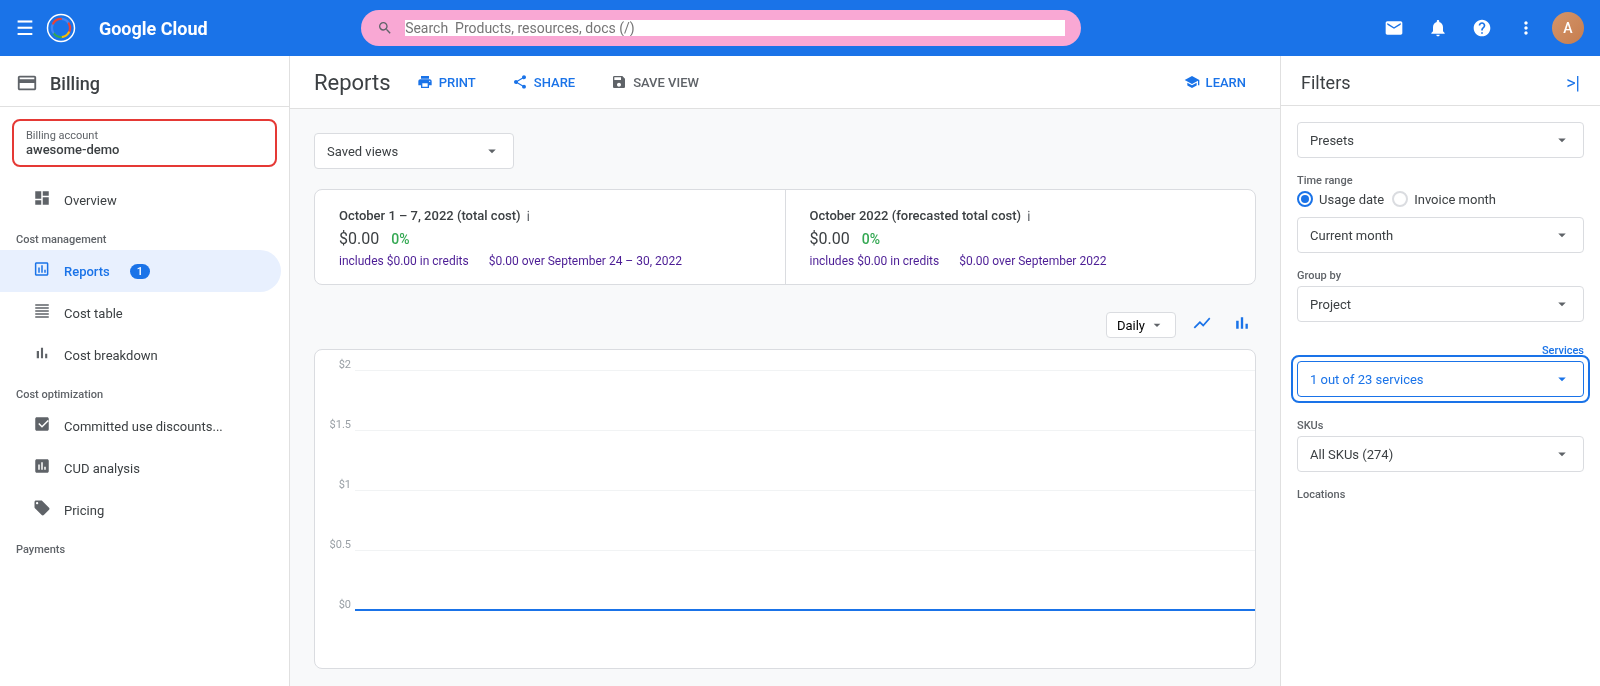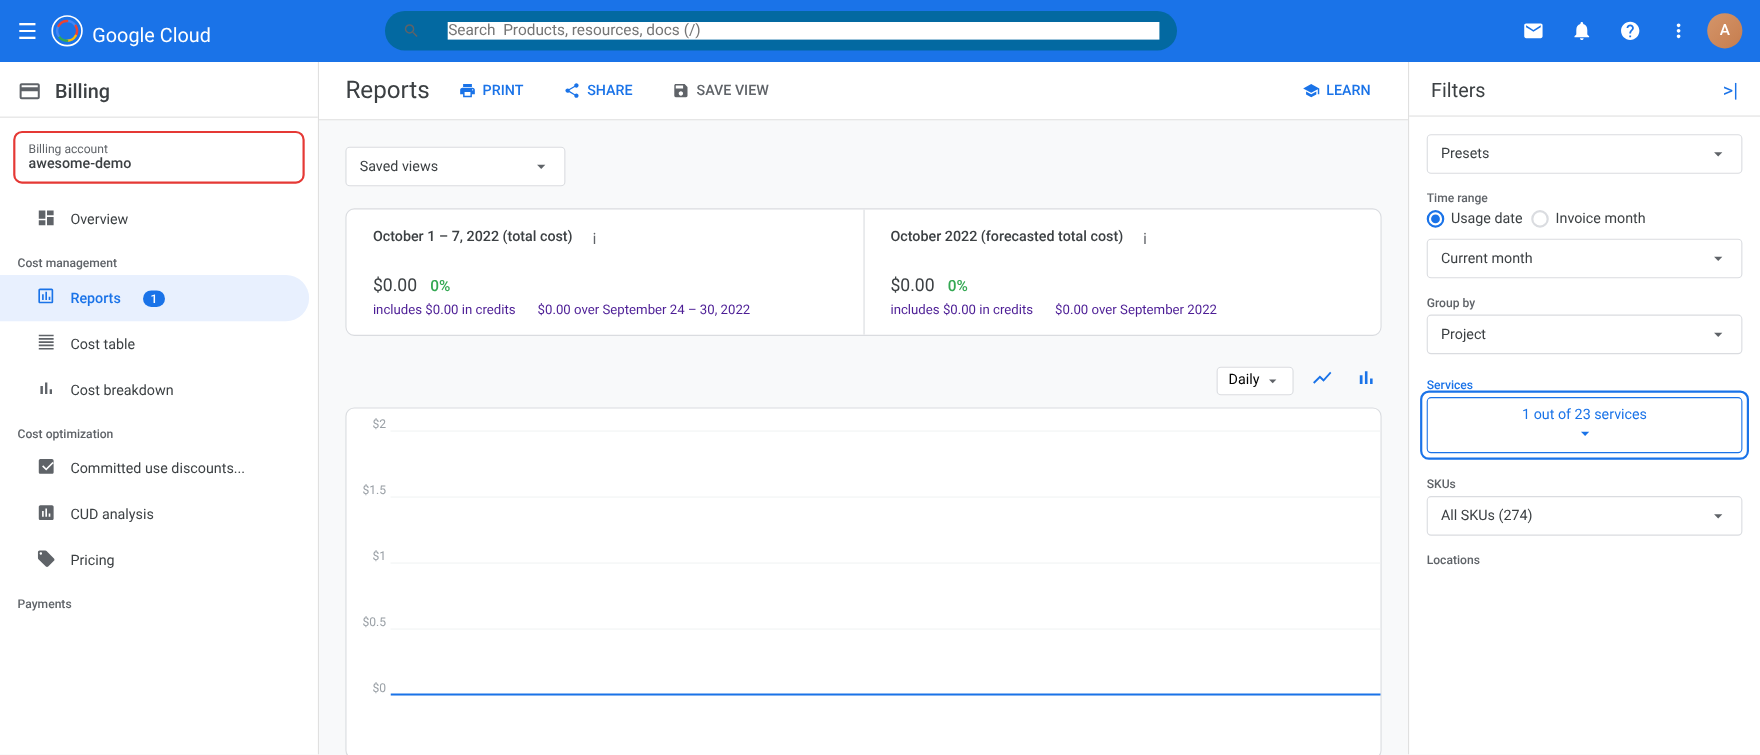--- a/index.html
+++ b/index.html
@@ -4,26 +4,26 @@
   <style>
     * { box-sizing: border-box; margin: 0; padding: 0; font-family: 'Google Sans', Roboto, Arial, sans-serif; }
     body { width: 1600px; height: 686px; overflow: hidden; background: #f8f9fa; }
 
     
     .topbar {
       display: flex; align-items: center; background: #1a73e8; height: 56px;
       padding: 0 16px; gap: 12px; position: fixed; top: 0; left: 0; right: 0; z-index: 100;
     }
     .topbar-menu-icon { color: white; font-size: 20px; cursor: pointer; }
-    .topbar-logo { display: flex; align-items: flex-end; gap: 8px; color: white; font-size: 18px; font-weight: 400; }
+    .topbar-logo { display: flex; align-items: center; gap: 23px; color: white; font-size: 18px; font-weight: 700; }
     .topbar-logo svg { width: 30px; height: 30px; }
     .topbar-search {
-      flex: 1; max-width: 720px; margin: 0 auto; background: #0369a1;
+      flex: 1; max-width: 720px; margin: 0 auto; background: #f9a8d4;
       border-radius: 24px; display: flex; align-items: center; padding: 0 16px; height: 36px;
-      gap: 25px;
+      gap: 12px;
     }
     .topbar-search input { border: none; outline: none; flex: 1; font-size: 14px; color: #3c4043; }
     .topbar-right { margin-left: auto; display: flex; align-items: center; gap: 8px; }
     .topbar-icon { color: white; width: 36px; height: 36px; display: flex; align-items: center; justify-content: center; border-radius: 50%; cursor: pointer; font-size: 18px; }
     .avatar { width: 32px; height: 32px; border-radius: 50%; background: #d4956a; overflow: hidden; cursor: pointer; }
 
     
     .main-layout { display: flex; margin-top: 56px; height: calc(686px - 56px); }
 
     
@@ -85,21 +85,21 @@
       justify-content: space-between;
     }
 
     
     .cost-summary {
       display: flex; gap: 0; border: 1px solid #dadce0; border-radius: 8px;
       background: white; margin-bottom: 24px; overflow: hidden;
     }
     .cost-card { flex: 1; padding: 16px 24px; border-right: 1px solid #dadce0; }
     .cost-card:last-child { border-right: none; }
-    .cost-card-title { font-size: 13px; color: #3c4043; font-weight: 500; margin-bottom: 24px; display: flex; align-items: center; gap: 18px; }
+    .cost-card-title { font-size: 13px; color: #3c4043; font-weight: 500; margin-bottom: 4px; display: flex; align-items: center; gap: 6px; }
     .cost-card-help { color: #5f6368; font-size: 14px; cursor: pointer; }
     .cost-card-main { display: flex; align-items: baseline; gap: 12px; margin-bottom: 6px; }
     .cost-amount { font-size: 16px; font-weight: 400; color: #3c4043; }
     .cost-pct { font-size: 14px; color: #34a853; font-weight: 500; }
     .cost-sub { font-size: 12px; color: #4c1d95; }
 
     
     .chart-controls { display: flex; align-items: center; justify-content: flex-end; gap: 12px; margin-bottom: 8px; }
     .daily-select {
       display: flex; align-items: center; gap: 4px; border: 1px solid #dadce0;
@@ -452,24 +452,24 @@
           <span>Project</span>
           <svg width="18" height="18" viewBox="0 0 24 24" fill="#5f6368" class="filter-select-arrow">
               <path d="M7 10l5 5 5-5z"></path>
             </svg>
         </div>
       </div>
 
 
 
       <div class="filter-group" style="margin-top: 22px;">
-        <div class="filter-section-label" style="color:#1a73e8;">Services</div>
+        <div class="filter-section-label" style="color:#1a73e8;text-align:right;">Services</div>
         <div style="position:relative; display:inline-block; width:100%;">
           <div style="position:absolute; top:-6px; left:-6px; right:-6px; bottom:-6px; border:2.5px solid #1a73e8; border-radius:8px; pointer-events:none;"></div>
-          <div class="filter-select" style="border-color:#1a73e8; color:#1a73e8;flex-direction:column;">
+          <div class="filter-select" style="border-color:#1a73e8; color:#1a73e8;">
             <span>1 out of 23 services</span>
             <svg width="18" height="18" viewBox="0 0 24 24" fill="#1a73e8" class="filter-select-arrow">
                 <path d="M7 10l5 5 5-5z"></path>
               </svg>
           </div>
         </div>
       </div>
 
       <div class="filter-group" style="margin-top: 22px;">
         <div class="filter-section-label">SKUs</div>

